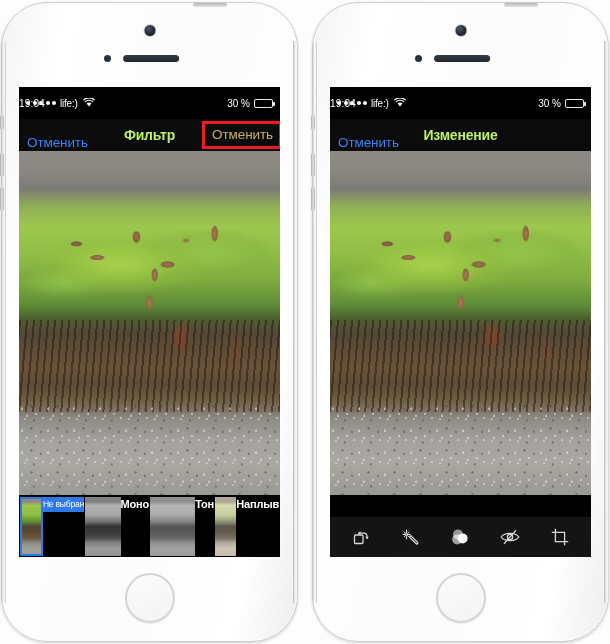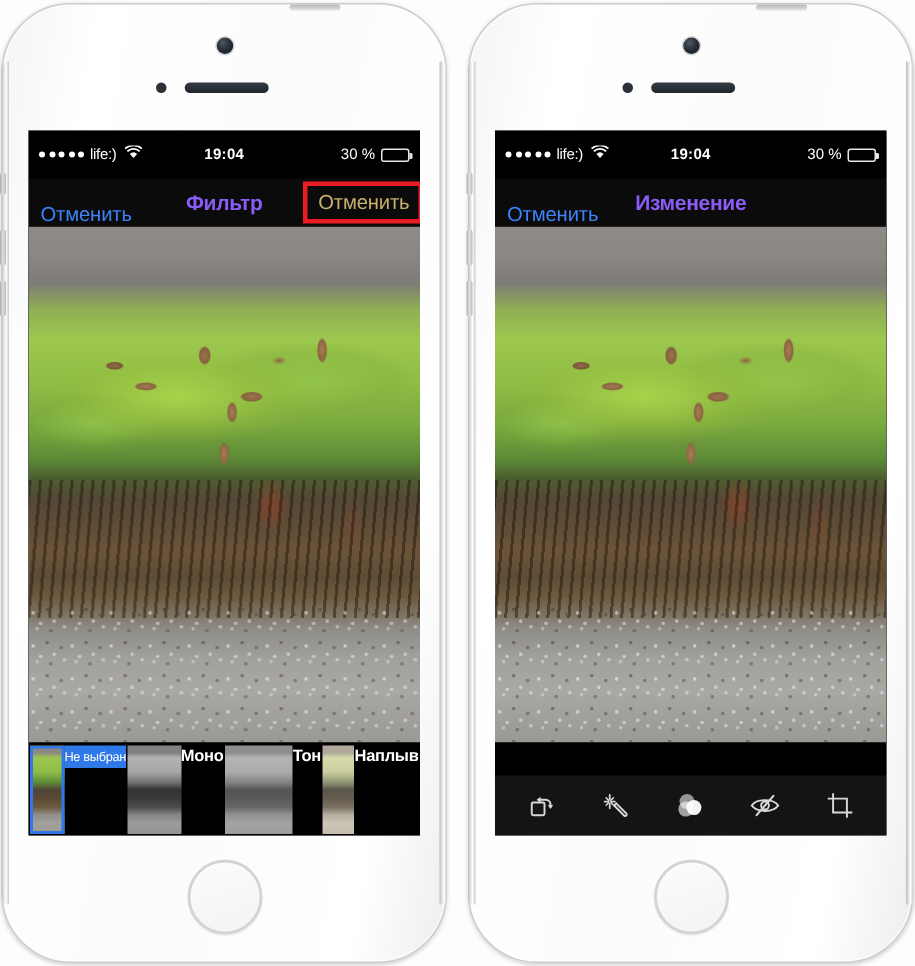--- a/index.html
+++ b/index.html
@@ -112,22 +112,22 @@
     font-size: 10px;
     flex: 0 0 auto;
     position: relative;
   }
   .sb-left { display: flex; align-items: center; gap: 4px; }
   .dots { display: flex; gap: 2.5px; align-items: center; }
   .dots i { display: block; width: 4px; height: 4px; border-radius: 50%; background: #fff; }
   .carrier { font-size: 10px; letter-spacing: -0.2px; }
   .wifi { margin-left: 1px; display: block; }
   .sb-time {
-    position: absolute; left: 0; right: 0; text-align: center;
-    font-size: 10px; font-weight: bold; letter-spacing: 0.2px;
+    position: absolute; left: 0; right: 0; text-align: left;
+    font-size: 10px; font-weight: normal; letter-spacing: 0.2px;
     pointer-events: none;
   }
   .sb-right {
     margin-left: auto; display: flex; align-items: center; gap: 4px;
     font-size: 10px; position: relative; z-index: 2;
   }
   .batt {
     position: relative; width: 19px; height: 9px;
     border: 1px solid #e8e8e8; border-radius: 2px; padding: 1px;
   }
@@ -145,21 +145,21 @@
     position: relative;
     flex: 0 0 auto;
   }
   .nav-left {
     color: #3b83f7; font-size: 13.5px; padding-left: 8px;
     letter-spacing: -0.1px;
     margin-top: 15px;
   }
   .nav-title {
     position: absolute; left: 0; right: 0; text-align: center;
-    color: #8b5cf6; font-size: 14px; font-weight: bold;
+    color: #bef264; font-size: 14px; font-weight: bold;
     pointer-events: none; letter-spacing: -0.2px;
   }
   .nav-right-wrap {
     margin-left: auto; position: relative; z-index: 3;
     height: 100%; display: flex; align-items: center;
   }
   .nav-right {
     color: #c9ae6c; font-size: 13.5px;
     padding: 3px 6px 3px 7px;
     letter-spacing: -0.1px;

